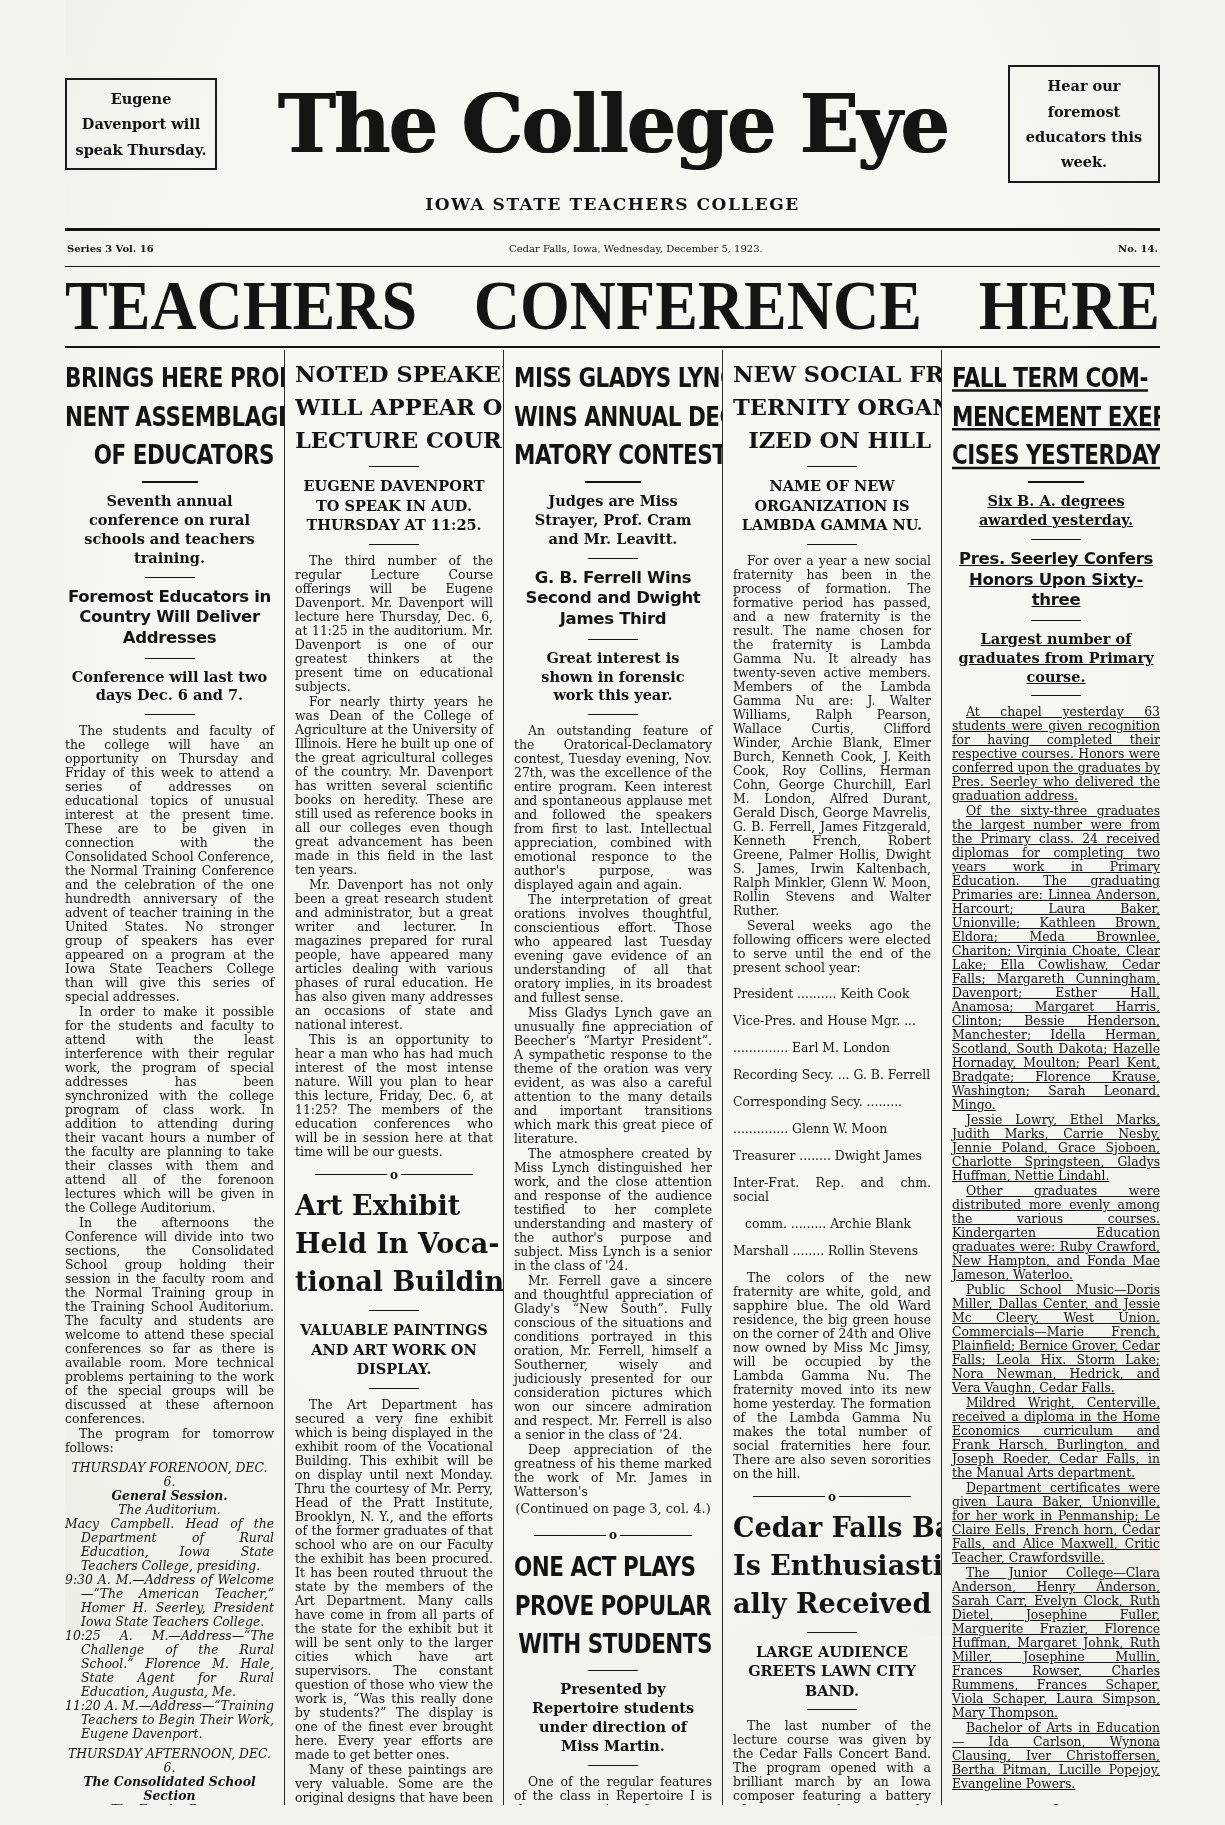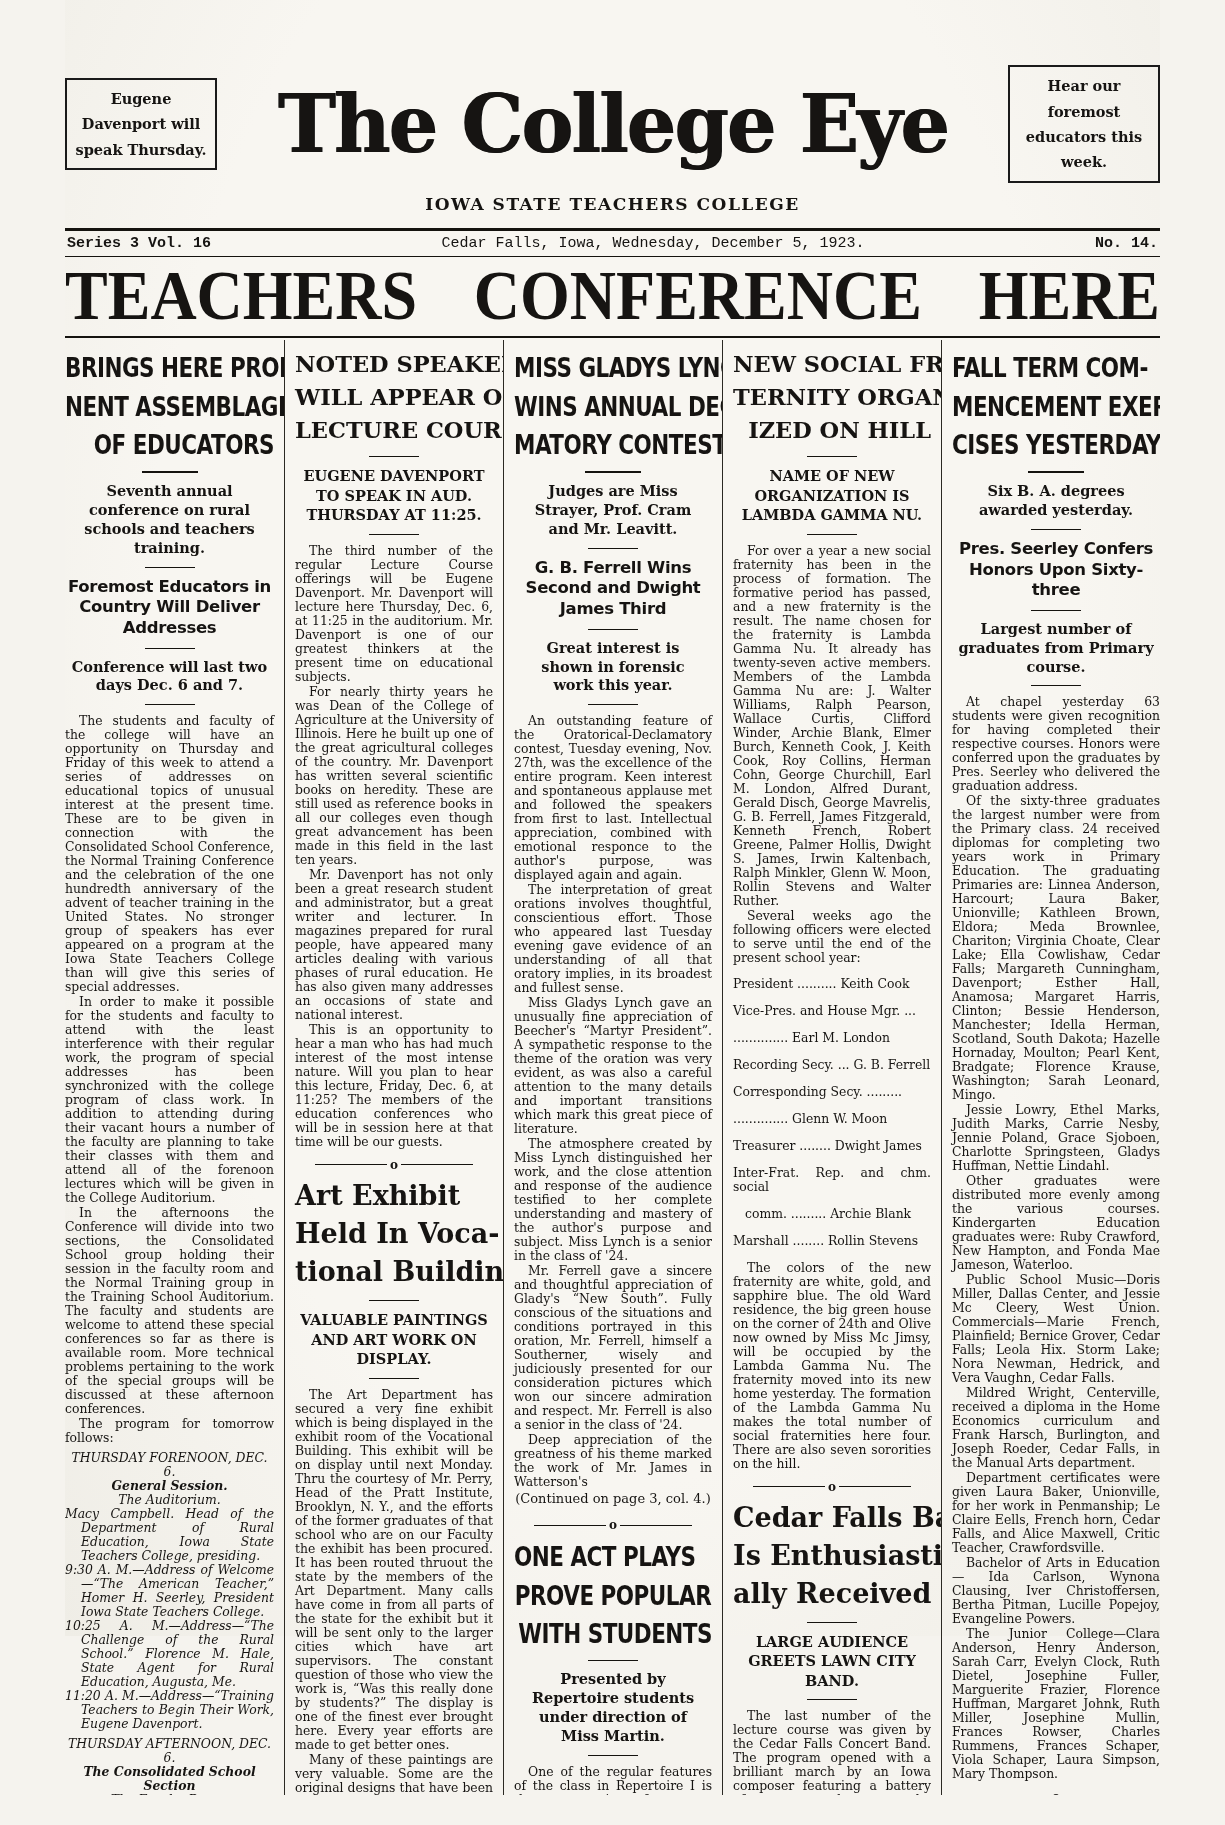--- a/index.html
+++ b/index.html
@@ -27,38 +27,38 @@
     font-size:78px;letter-spacing:-2px;line-height:1;
     transform:scaleY(1.04);
     text-shadow:1px 0 0 #111;
     white-space:nowrap;
   }
   .subtitle{text-align:center;font-weight:bold;font-size:17px;letter-spacing:1.5px;margin-top:14px;}
   
   .dateline{
     margin-top:14px;border-top:3px solid #15130f;border-bottom:1.5px solid #15130f;
     display:flex;justify-content:space-between;align-items:center;
-    padding:4px 2px;font-size:15px;font-family:Liberation Mono, monospace;
+    padding:12px 2px;font-size:10px;
   }
   .dateline .dl-left,.dateline .dl-right{font-weight:bold;}
   
   .banner{
     display:flex;justify-content:space-between;align-items:baseline;
     font-family:"Liberation Serif","DejaVu Serif",serif;font-weight:bold;
     font-size:64px;line-height:1.02;margin:6px 0 2px 0;
     transform:scaleY(1.08);transform-origin:50% 50%;
     white-space:nowrap;
   }
   .banner-rule{border-top:2px solid #15130f;margin-top:8px;}
   
   .columns{display:flex;height:1455px;overflow:hidden;margin-top:2px;}
   .col{width:219px;box-sizing:border-box;padding:6px 10px 0 10px;overflow:hidden;}
   .col + .col{border-left:1px solid #2b2923;}
   .col:first-child{padding-left:0;}
-  .col:last-child{padding-right:0;}
+  .col:last-child{padding-right:0;text-decoration:underline;}
   
   .head-sans{
     font-family:"DejaVu Sans","Liberation Sans",sans-serif;font-weight:bold;
     font-size:21.5px;line-height:31px;letter-spacing:-0.5px;
     transform:scaleY(1.25);transform-origin:50% 0;
     margin:2px 0 30px 0;
   }
   .head-serif{
     font-family:"DejaVu Serif",serif;font-weight:bold;
     font-size:22.5px;line-height:33px;
@@ -273,22 +273,22 @@
       <div class="krule thin"></div>
       <p class="deck">Largest number of graduates from Primary course.</p>
       <div class="krule thin"></div>
       <p class="bp">At chapel yesterday 63 students were given recognition for having completed their respective courses. Honors were conferred upon the graduates by Pres. Seerley who delivered the graduation address.</p>
       <p class="bp">Of the sixty-three graduates the largest number were from the Primary class. 24 received diplomas for completing two years work in Primary Education. The graduating Primaries are: Linnea Anderson, Harcourt; Laura Baker, Unionville; Kathleen Brown, Eldora; Meda Brownlee, Chariton; Virginia Choate, Clear Lake; Ella Cowlishaw, Cedar Falls; Margareth Cunningham, Davenport; Esther Hall, Anamosa; Margaret Harris, Clinton; Bessie Henderson, Manchester; Idella Herman, Scotland, South Dakota; Hazelle Hornaday, Moulton; Pearl Kent, Bradgate; Florence Krause, Washington; Sarah Leonard, Mingo.</p>
       <p class="bp">Jessie Lowry, Ethel Marks, Judith Marks, Carrie Nesby, Jennie Poland, Grace Sjoboen, Charlotte Springsteen, Gladys Huffman, Nettie Lindahl.</p>
       <p class="bp">Other graduates were distributed more evenly among the various courses. Kindergarten Education graduates were: Ruby Crawford, New Hampton, and Fonda Mae Jameson, Waterloo.</p>
       <p class="bp">Public School Music—Doris Miller, Dallas Center, and Jessie Mc Cleery, West Union. Commercials—Marie French, Plainfield; Bernice Grover, Cedar Falls; Leola Hix. Storm Lake; Nora Newman, Hedrick, and Vera Vaughn, Cedar Falls.</p>
       <p class="bp">Mildred Wright, Centerville, received a diploma in the Home Economics curriculum and Frank Harsch, Burlington, and Joseph Roeder, Cedar Falls, in the Manual Arts department.</p>
       <p class="bp">Department certificates were given Laura Baker, Unionville, for her work in Penmanship; Le Claire Eells, French horn, Cedar Falls, and Alice Maxwell, Critic Teacher, Crawfordsville.</p>
+      <p class="bp">The Junior College—Clara Anderson, Henry Anderson, Sarah Carr, Evelyn Clock, Ruth Dietel, Josephine Fuller, Marguerite Frazier, Florence Huffman, Margaret Johnk, Ruth Miller, Josephine Mullin, Frances Rowser, Charles Rummens, Frances Schaper, Viola Schaper, Laura Simpson, Mary Thompson.</p>
       <p class="bp">Bachelor of Arts in Education— Ida Carlson, Wynona Clausing, Iver Christoffersen, Bertha Pitman, Lucille Popejoy, Evangeline Powers.</p>
-      <p class="bp">The Junior College—Clara Anderson, Henry Anderson, Sarah Carr, Evelyn Clock, Ruth Dietel, Josephine Fuller, Marguerite Frazier, Florence Huffman, Margaret Johnk, Ruth Miller, Josephine Mullin, Frances Rowser, Charles Rummens, Frances Schaper, Viola Schaper, Laura Simpson, Mary Thompson.</p>
       <div class="odiv">
           <span class="o-glyph">o</span>
         </div>
 
     </section>
 
   </main>
 </div>
 
 </body></html>

